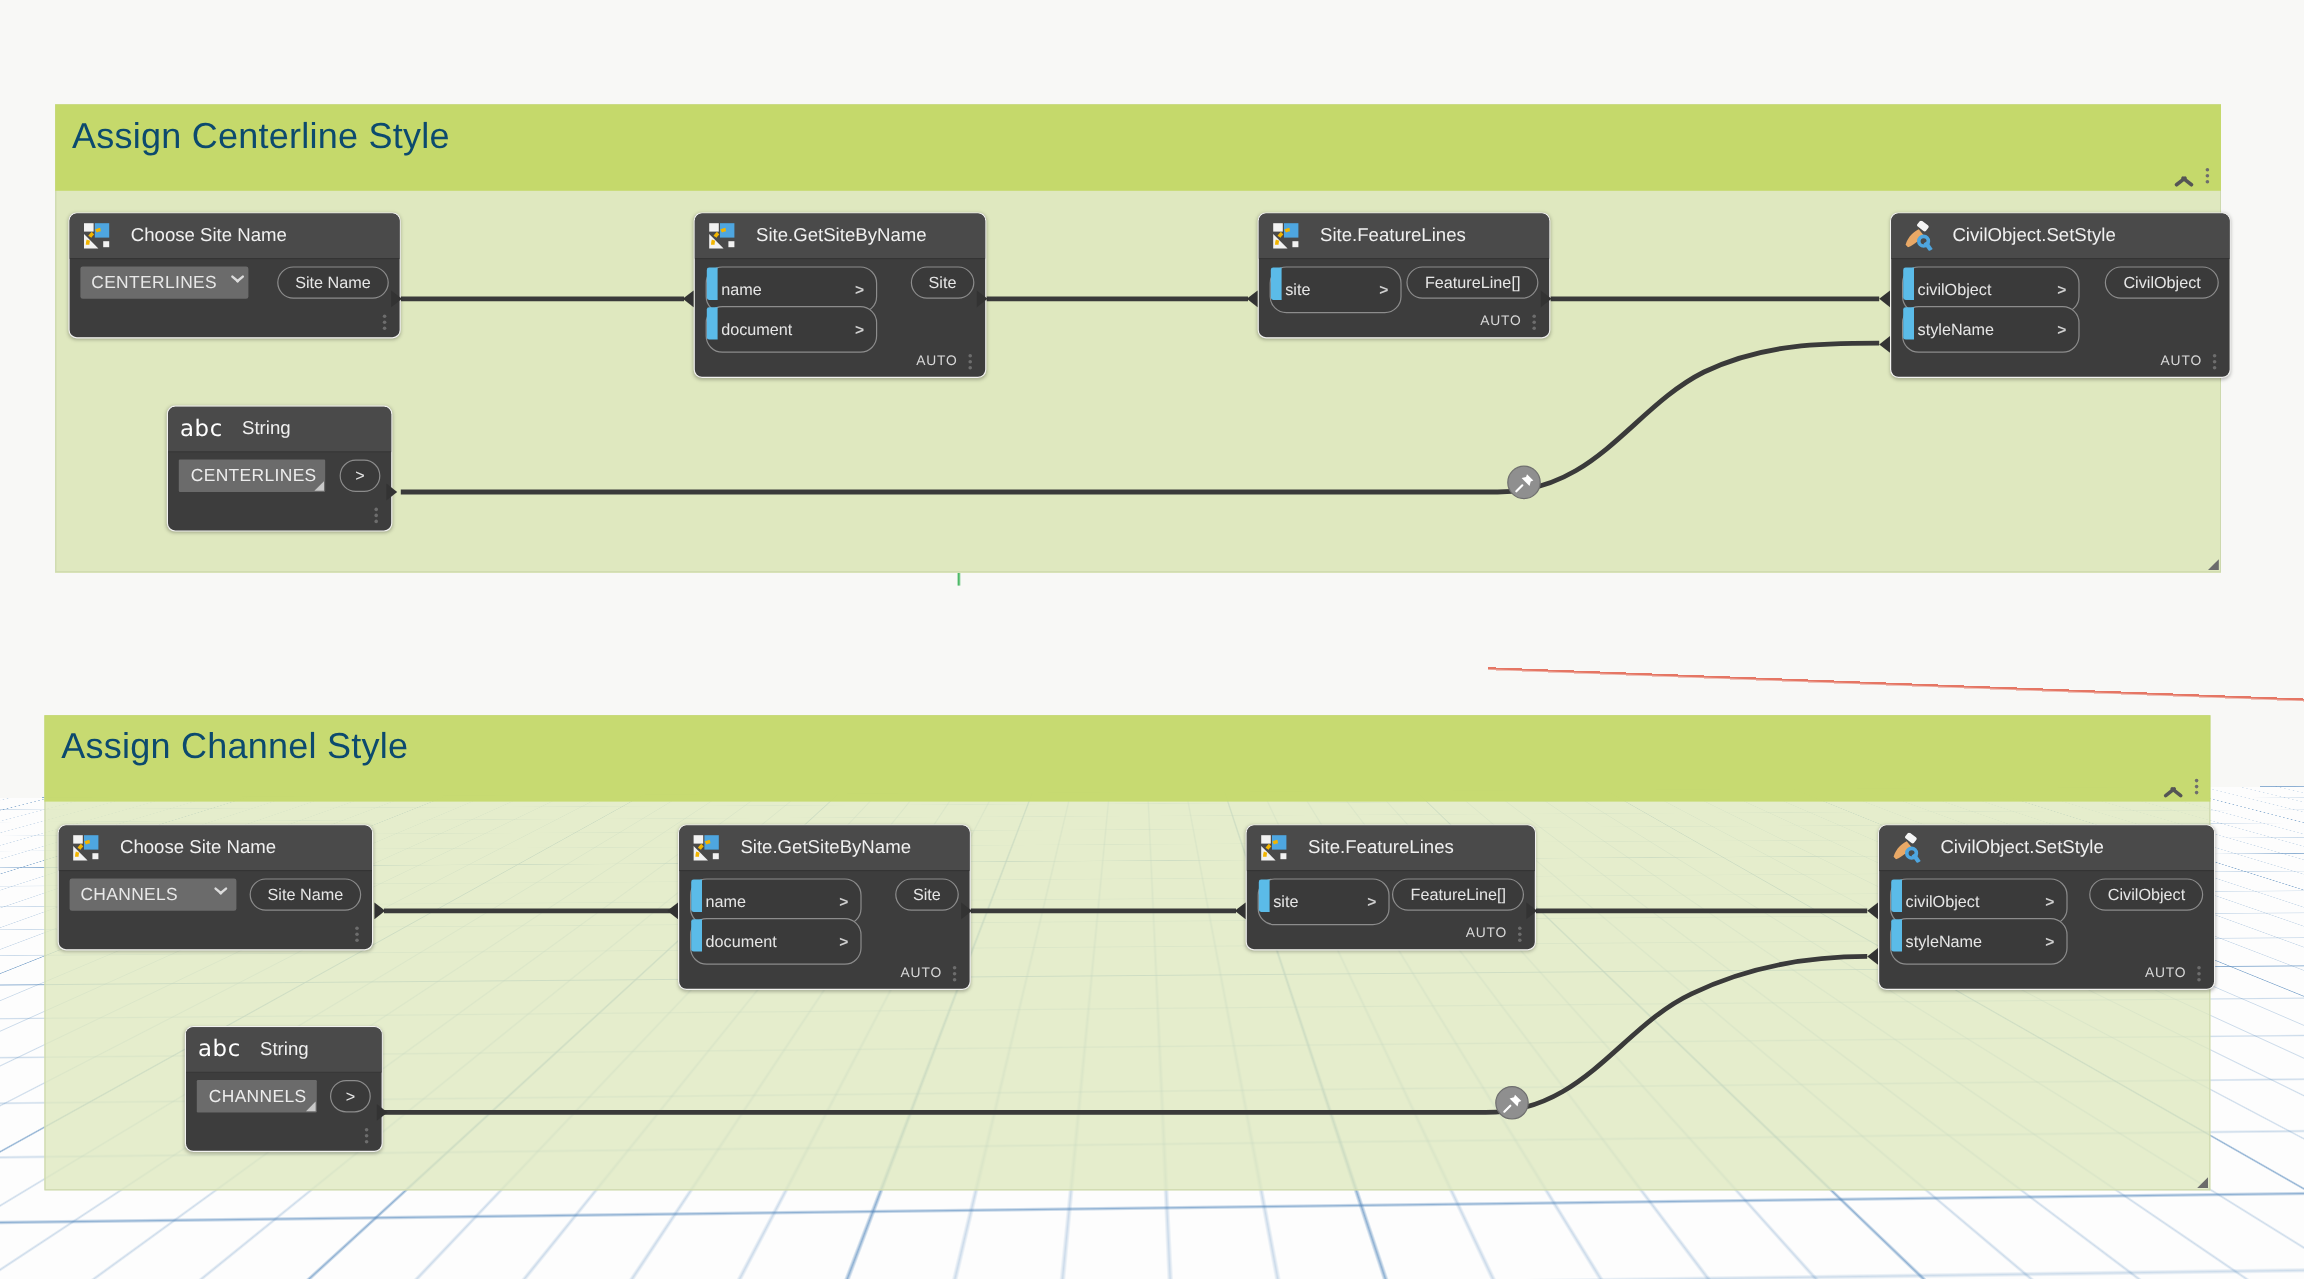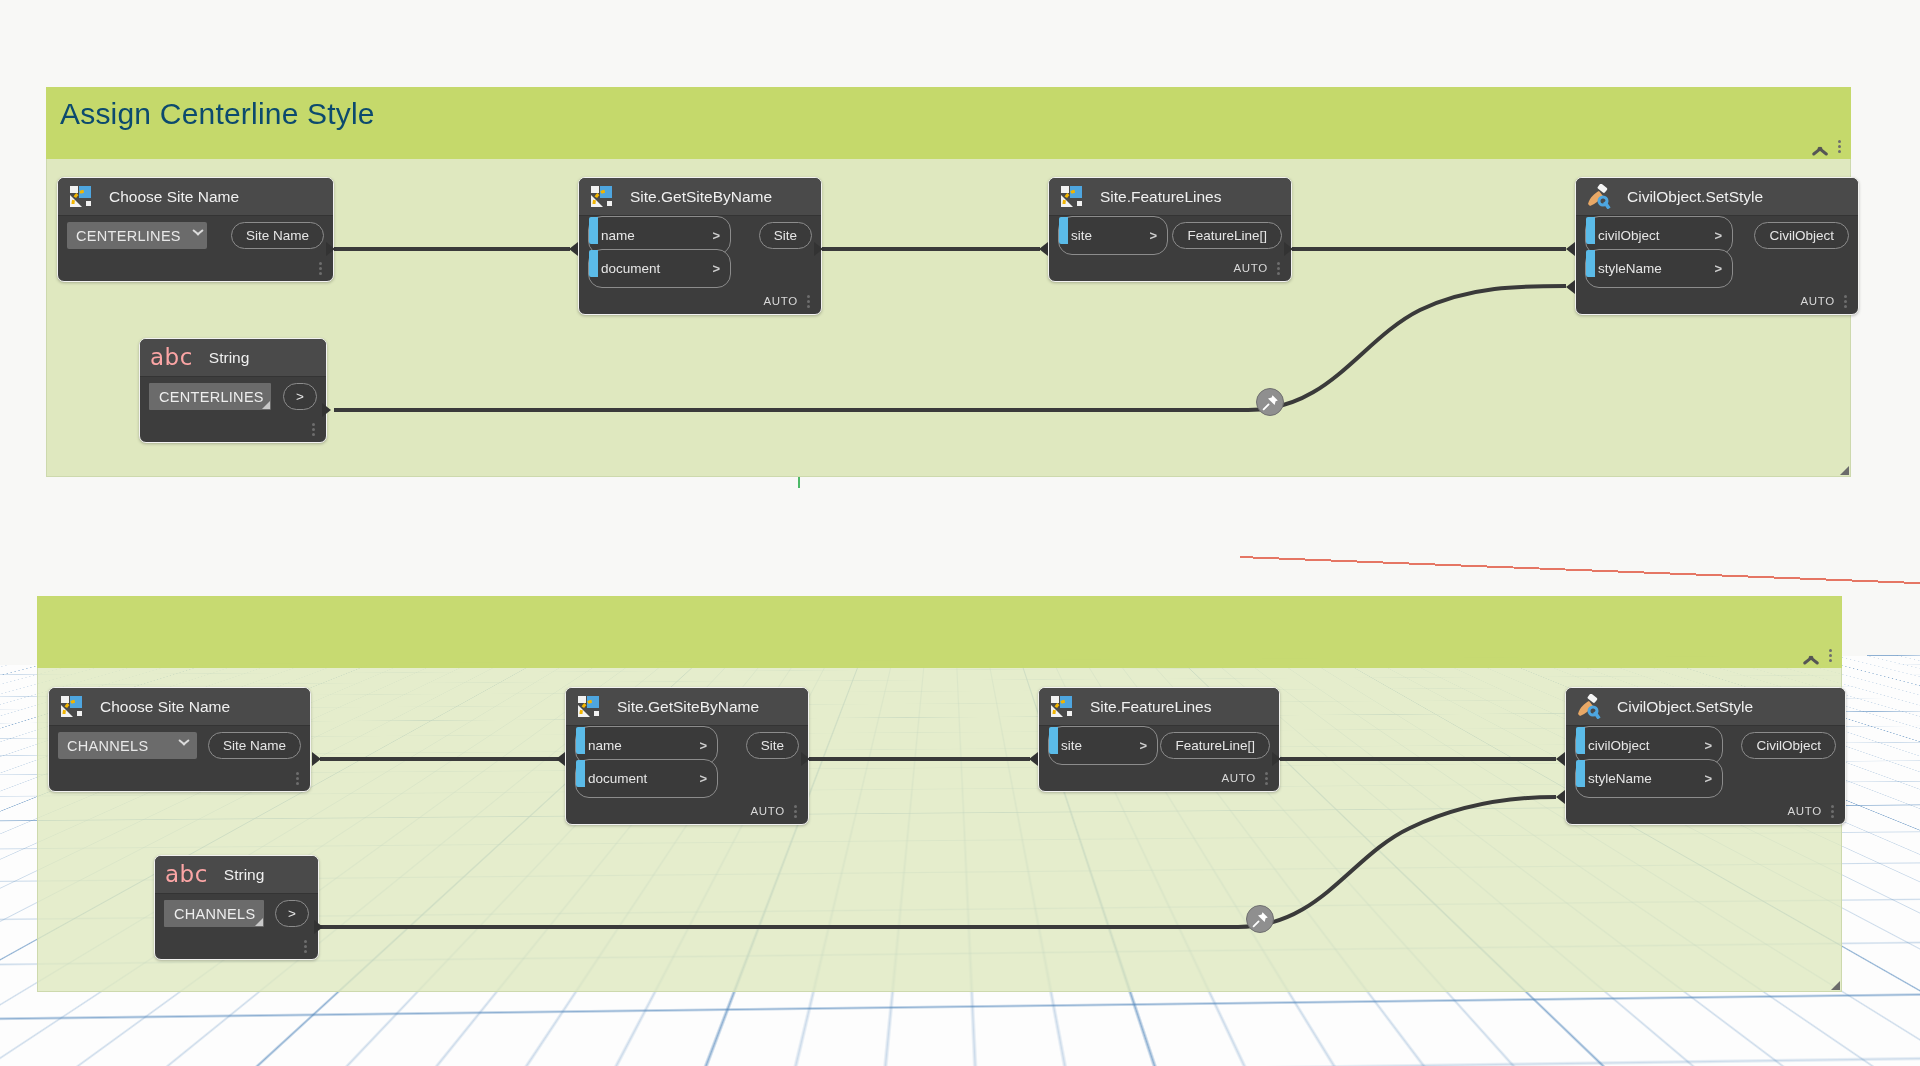--- a/index.html
+++ b/index.html
@@ -101,24 +101,24 @@
     background: #4a4a4a;
     border-radius: 6px 6px 0 0;
     border-bottom: 1px solid #343434;
   }
   .node-title { font-size: 15.5px; color: #f0f0f0; white-space: nowrap; font-weight: 400; }
 
   
   .ico { width: 25px; height: 25px; position: relative; flex: 0 0 25px; }
   .ico-site { }
   .ico-brush { }
-  .ico-abc { font-size: 23px; color:#fca5a5; letter-spacing:.5px; font-family:"DejaVu Sans", sans-serif; line-height:25px; }
+  .ico-abc { font-size: 19px; color:#ffffff; letter-spacing:.5px; font-family:"DejaVu Sans", sans-serif; line-height:25px; }
 
   .node-body { padding: 6px 0 0 0; position: relative; }
-  .port-row { position: relative; height: 27px; margin-bottom: 6px; display:flex; align-items:center; }
+  .port-row { position: relative; height: 27px; margin-bottom: 6px; display:flex; }
 
   .in-port {
     position: relative; display: flex; align-items: center;
     height: 39px; border: 1px solid #8c8c8c; border-radius: 14px;
     background: #3a3a3a; padding: 0 10px 0 12px; color: #e6e6e6; font-size: 13.5px;
     margin-left: 9px;
   }
   .in-port .pname { flex: 1; white-space: nowrap; }
   .in-port .chev { font-size: 13px; color: #cfcfcf; margin-left: 10px; font-weight: 700; }
   .blue-tab {
@@ -393,20 +393,21 @@
   <div class="pin" style="left:1256px; top:388px;">
     <svg width="17" height="17" viewBox="0 0 17 17">
       <path d="M10.5 1.2 L15.8 6.5 L13.6 7.3 L12.6 11 L6 4.4 L9.7 3.4 Z" fill="#ffffff"></path>
       <path d="M6.6 10.4 L1.6 15.4" stroke="#ffffff" stroke-width="1.8" stroke-linecap="round"></path>
     </svg>
   </div>
 
   <div class="group translucent" style="left:37px; top:596px; width:1805px; height:396px; z-index:3;">
     <div class="group-body"></div>
     <div class="group-header" style="height:72px;">
+      <div class="group-title">Assign Channel Style</div>
       <div class="group-ctrls" style="bottom:6px;">
         <span class="chev-up"></span>
         <span class="dots3">
             <i></i>
             <i></i>
             <i></i>
           </span>
       </div>
     </div>
     <div class="group-resize"></div>

